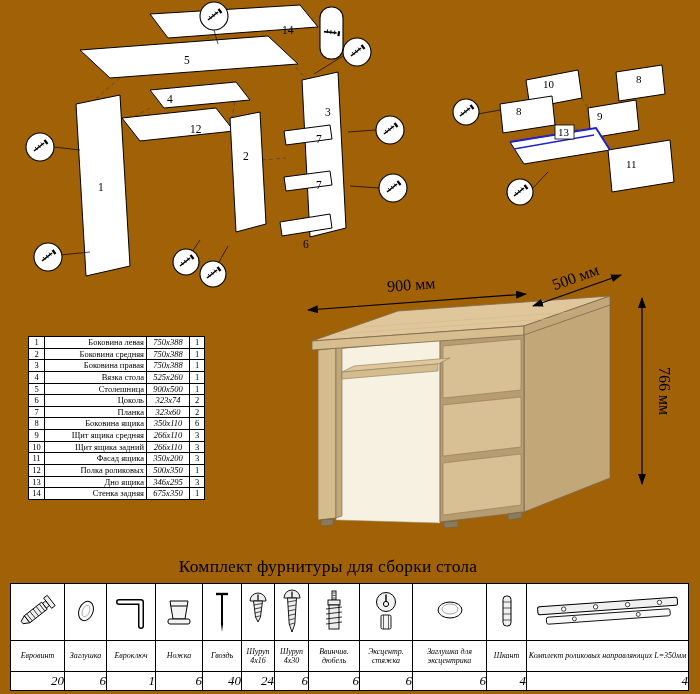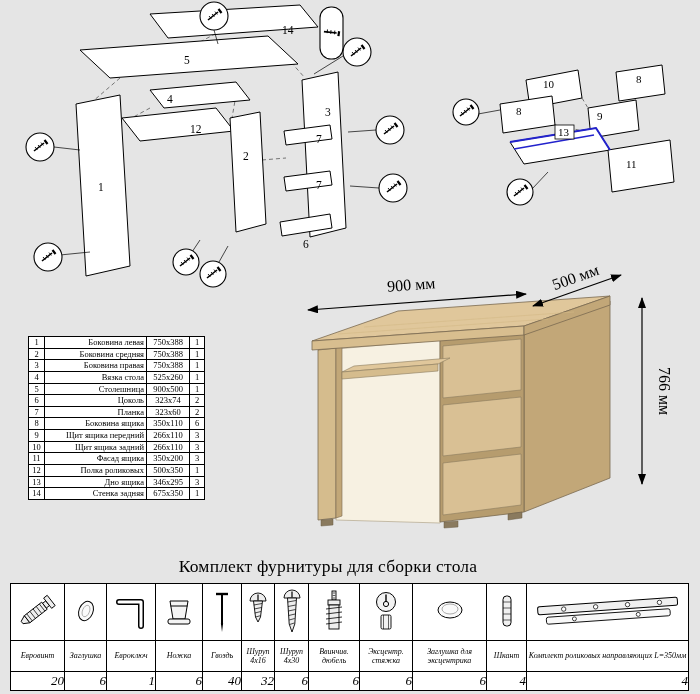--- a/index.html
+++ b/index.html
@@ -1,29 +1,29 @@
 <!DOCTYPE html>
 <html><head>
 <meta charset="utf-8">
 <style>
   html,body{margin:0;padding:0;background:#fff;}
   body{width:700px;height:694px;position:relative;font-family:"Liberation Serif",serif;color:#000;}
-  .page{position:absolute;inset:0;background:#e5e5e5;overflow:hidden;}
+  .page{position:absolute;inset:0;background:#a16207;overflow:hidden;}
   svg{display:block;}
   svg text{font-family:"Liberation Serif",serif;fill:#000;}
 
   #diagram-main{position:absolute;left:0;top:0;}
   #diagram-drawer{position:absolute;left:448px;top:52px;}
   #desk-figure{position:absolute;left:292px;top:246px;}
 
   #parts-table{position:absolute;left:28px;top:336px;border-collapse:collapse;background:#fff;}
   #parts-table td{border:1px solid #000;font-size:8.5px;line-height:1.25;padding:0 2px;white-space:nowrap;}
   #parts-table .c-num{width:11px;text-align:center;}
   #parts-table .c-name{width:97px;text-align:right;}
-  #parts-table .c-size{width:38px;text-align:center;}
+  #parts-table .c-size{width:38px;text-align:center;font-style:italic;}
   #parts-table .c-qty{width:10px;text-align:center;}
 
   #hw-title{position:absolute;top:556px;left:0;width:656px;text-align:center;font-size:17.5px;letter-spacing:.2px;}
 
   #hardware-table{position:absolute;left:10px;top:583px;border-collapse:collapse;table-layout:fixed;background:#fff;font-style:italic;}
   #hardware-table td{border:1px solid #000;text-align:center;vertical-align:middle;overflow:hidden;padding:0;}
   #hardware-table tr.hw-icons td{height:56px;}
   #hardware-table tr.hw-labels td{height:28px;font-size:8px;line-height:1.15;padding:1px;}
   #hardware-table tr.hw-qty td{height:18px;font-size:13px;text-align:right;}
   .hwicon{margin:0 auto;}
@@ -194,21 +194,21 @@
           <td class="c-qty">2</td>
         </tr>
       <tr>
           <td class="c-num">8</td>
           <td class="c-name">Боковина ящика</td>
           <td class="c-size">350x110</td>
           <td class="c-qty">6</td>
         </tr>
       <tr>
           <td class="c-num">9</td>
-          <td class="c-name">Щит ящика передний</td>
+          <td class="c-name">Щит ящика средняя</td>
           <td class="c-size">266x110</td>
           <td class="c-qty">3</td>
         </tr>
       <tr>
           <td class="c-num">10</td>
           <td class="c-name">Щит ящика задний</td>
           <td class="c-size">266x110</td>
           <td class="c-qty">3</td>
         </tr>
       <tr>
@@ -460,21 +460,21 @@
         <td>Заглушка для эксцентрика</td>
         <td>Шкант</td>
         <td>Комплект роликовых направляющих L=350мм</td>
       </tr>
       <tr class="hw-qty">
         <td>20</td>
         <td>6</td>
         <td>1</td>
         <td>6</td>
         <td>40</td>
-        <td>32</td>
+        <td>24</td>
         <td>6</td>
         <td>6</td>
         <td>6</td>
         <td>6</td>
         <td>4</td>
         <td>4</td>
       </tr>
     </tbody>
   </table>
 

